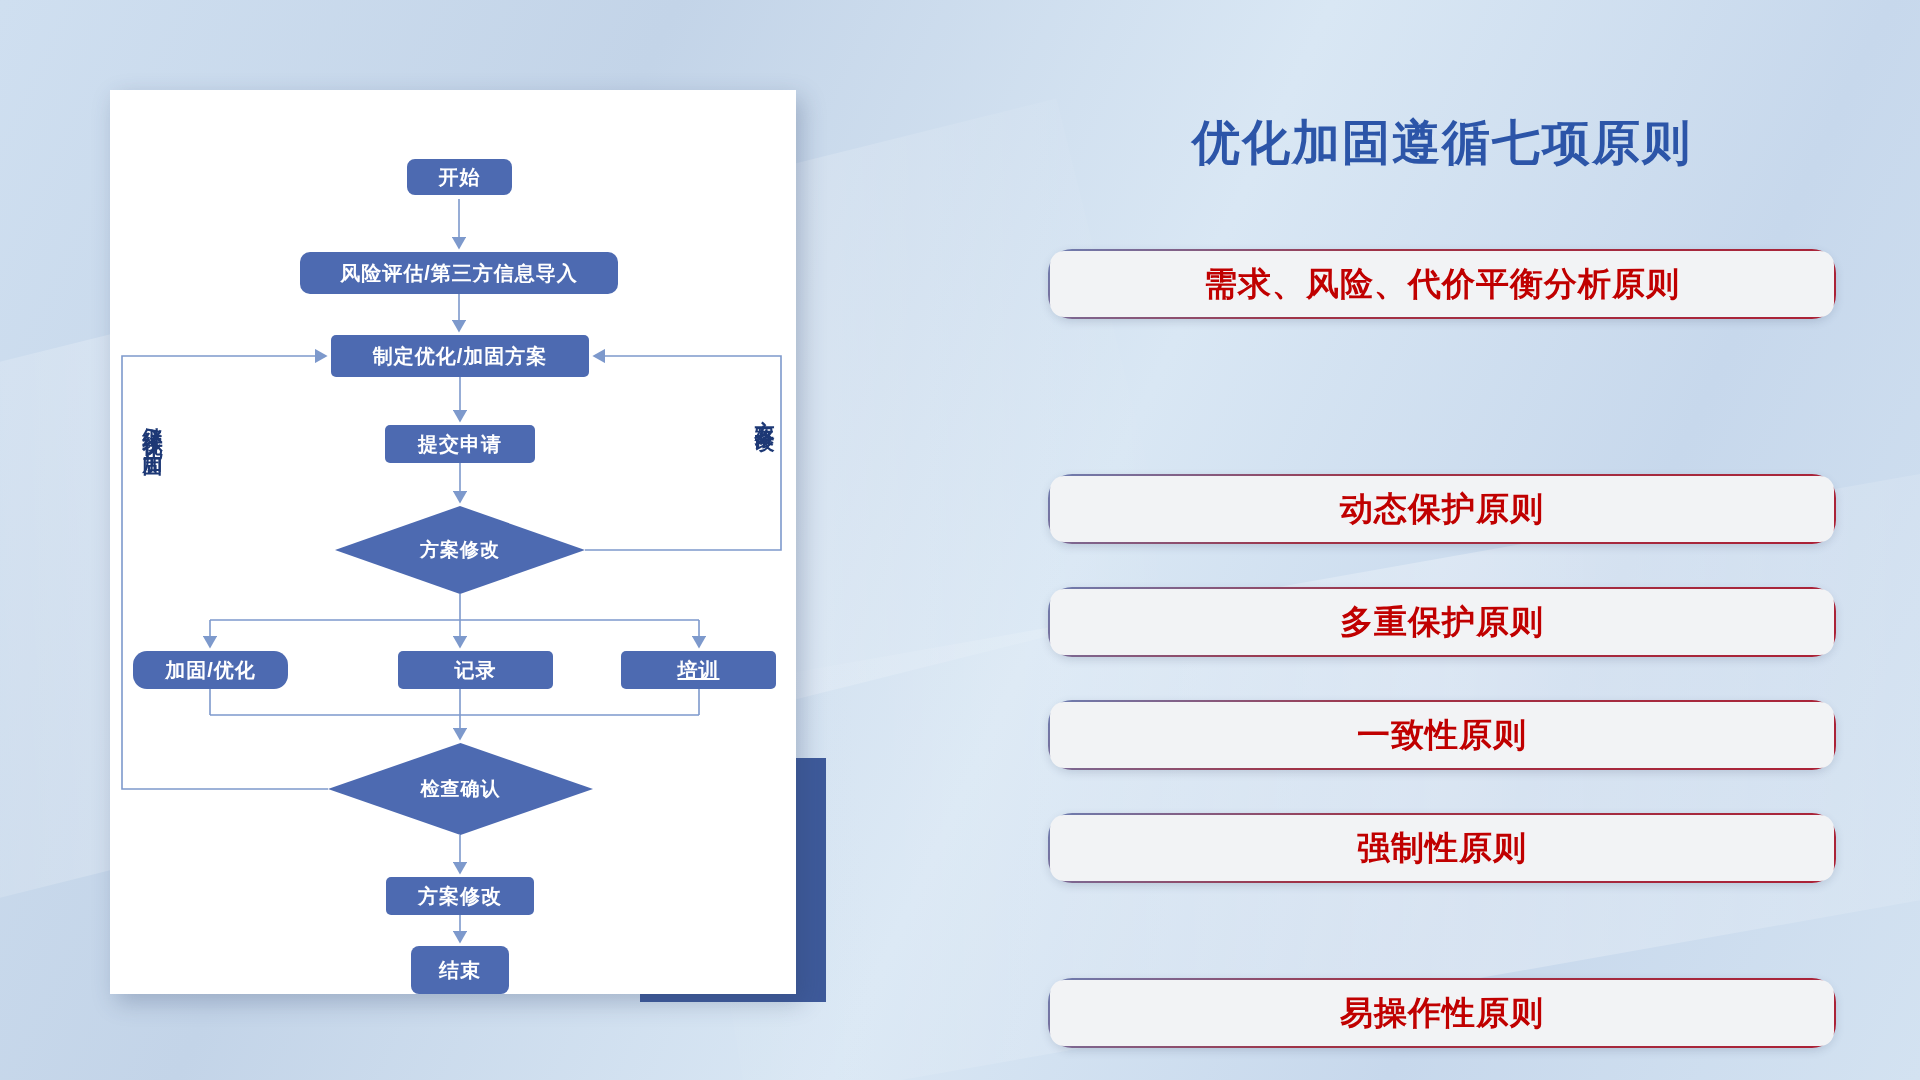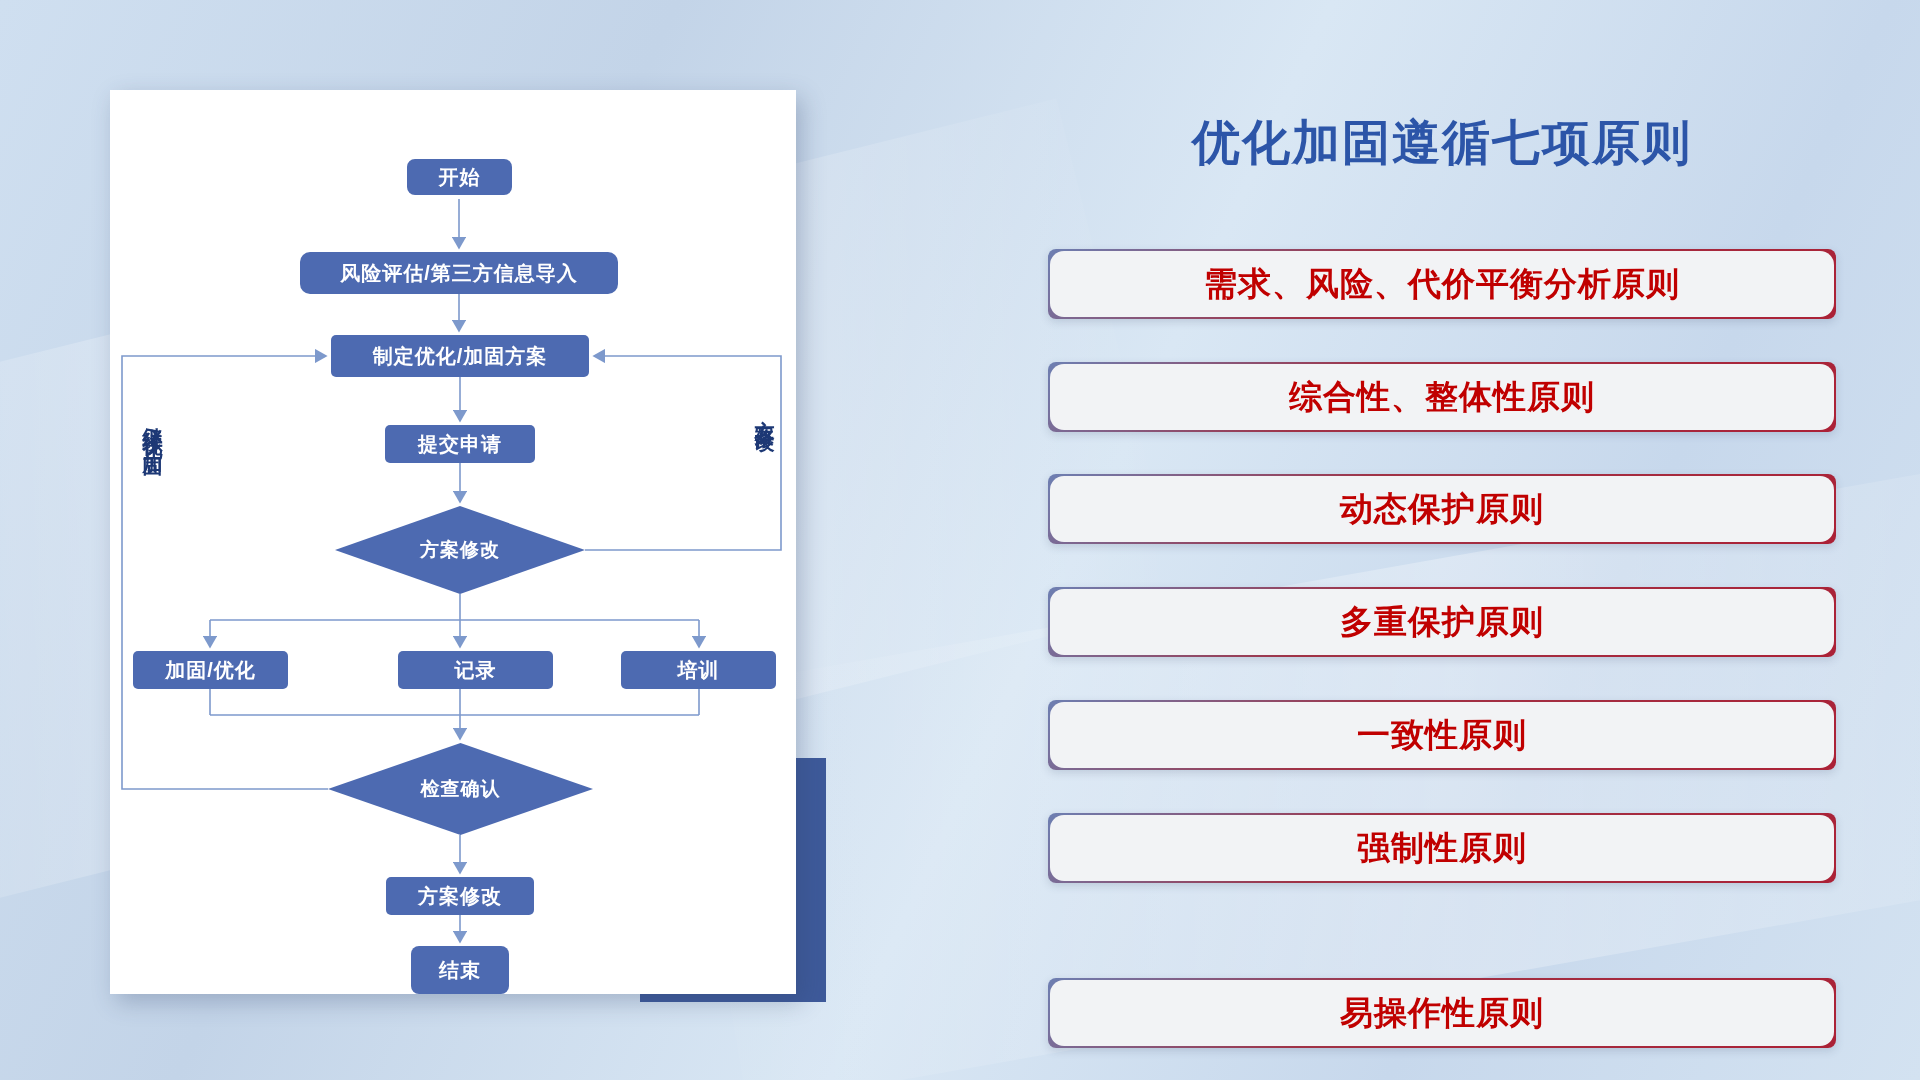--- a/index.html
+++ b/index.html
@@ -93,21 +93,21 @@
     line-height: 62px;
     font-size: 48px;
     font-weight: bold;
     letter-spacing: 2px;
     color: #2c55a8;
   }
   .pill {
     position: absolute;
     left: 1048px;
     width: 788px; height: 70px;
-    border-radius: 8px;
+    border-radius: 24px;
     padding: 0;
     background: linear-gradient(140deg, #6d7fb2 0%, #a03246 38%, #ab2136 100%);
     box-shadow: 0 3px 8px rgba(60, 75, 110, 0.18);
     box-sizing: border-box;
   }
   .pill-inner {
     position: absolute;
     left: 2px; top: 2px; right: 2px; bottom: 2px;
     border-radius: 14px;
     background: #f2f3f5;
@@ -165,50 +165,45 @@
     <div class="node rounded" style="left:297px;top:69px;width:105px;height:36px;">开始</div>
 
     <div class="node rect" style="left:190px;top:162px;width:318px;height:42px;border-radius:10px;">风险评估/第三方信息导入</div>
 
     <div class="node rect" style="left:221px;top:245px;width:258px;height:42px;">制定优化/加固方案</div>
 
     <div class="node rect" style="left:275px;top:335px;width:150px;height:38px;">提交申请</div>
 
     <div class="node diamond" style="left:225px;top:416px;width:250px;height:88px;">方案修改</div>
 
-    <div class="node rect" style="left:23px;top:561px;width:155px;height:38px;">加固/优化</div>
+    <div class="node rect" style="left:23px;top:561px;width:155px;height:38px;border-radius:14px;">加固/优化</div>
 
     <div class="node rect" style="left:288px;top:561px;width:155px;height:38px;">记录</div>
 
-    <div class="node rect" style="left:511px;top:561px;width:155px;height:38px;">培训</div>
+    <div class="node rect" style="left:511px;top:561px;width:155px;height:38px;text-decoration:underline;">培训</div>
 
     <div class="node diamond" style="left:218px;top:653px;width:265px;height:92px;">检查确认</div>
 
     <div class="node rect" style="left:276px;top:787px;width:148px;height:38px;">方案修改</div>
 
     <div class="node rounded" style="left:301px;top:856px;width:98px;height:48px;">结束</div>
 
     <div class="vlabel" style="left:30px;top:322px;">继续优化/加固</div>
 
     <div class="vlabel" style="left:642px;top:314px;">方案修改</div>
   </div>
 
   <h1 class="panel-title">优化加固遵循七项原则</h1>
 
   <div class="pill" style="top:249px;">
     <div class="pill-inner">
       <span class="pill-label">需求、风险、代价平衡分析原则</span>
     </div>
   </div>
 
-  <div class="pill" style="top:362px;">
-    <div class="pill-inner">
-      <span class="pill-label">综合性、整体性原则</span>
-    </div>
-  </div>
 
   <div class="pill" style="top:474px;">
     <div class="pill-inner">
       <span class="pill-label">动态保护原则</span>
     </div>
   </div>
 
   <div class="pill" style="top:587px;">
     <div class="pill-inner">
       <span class="pill-label">多重保护原则</span>

